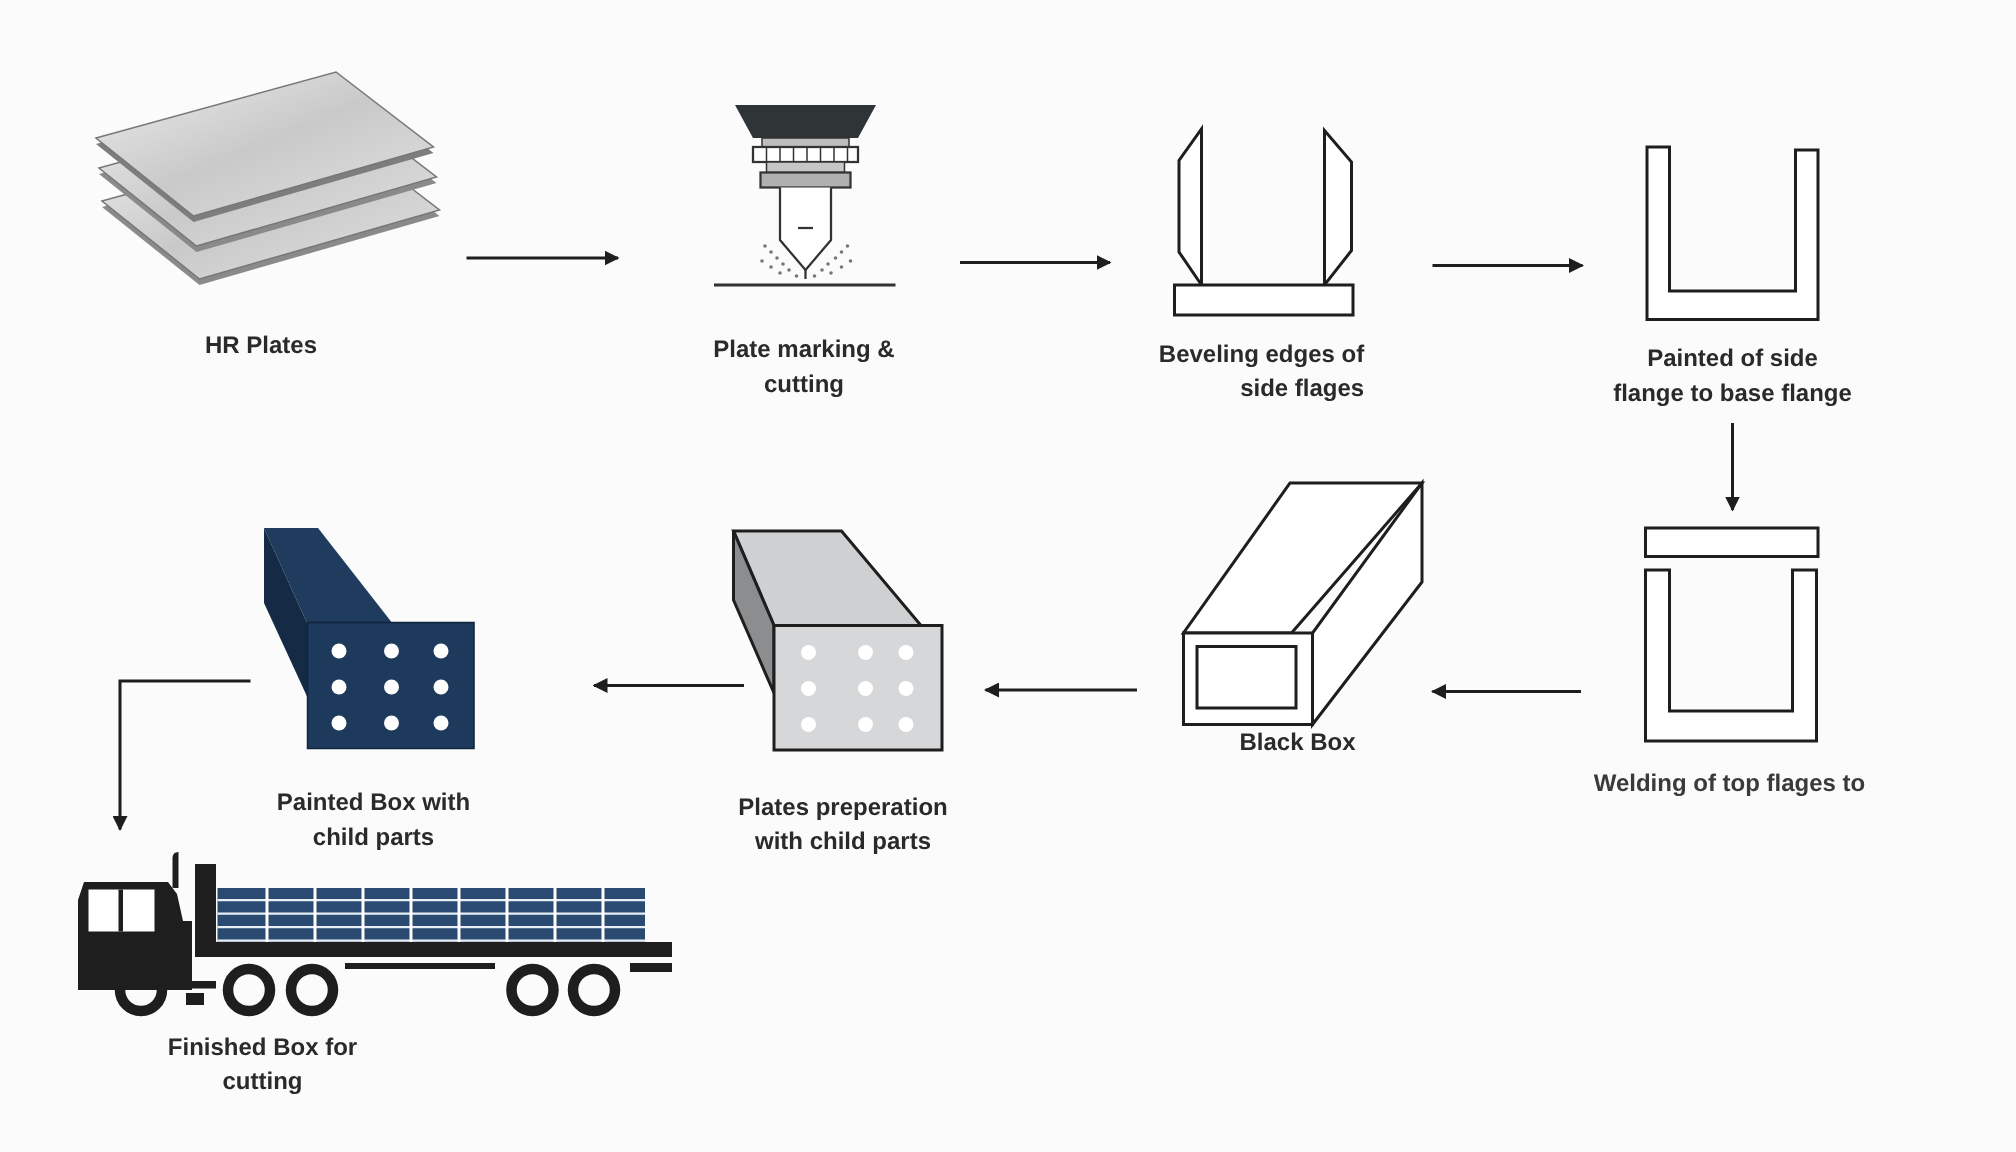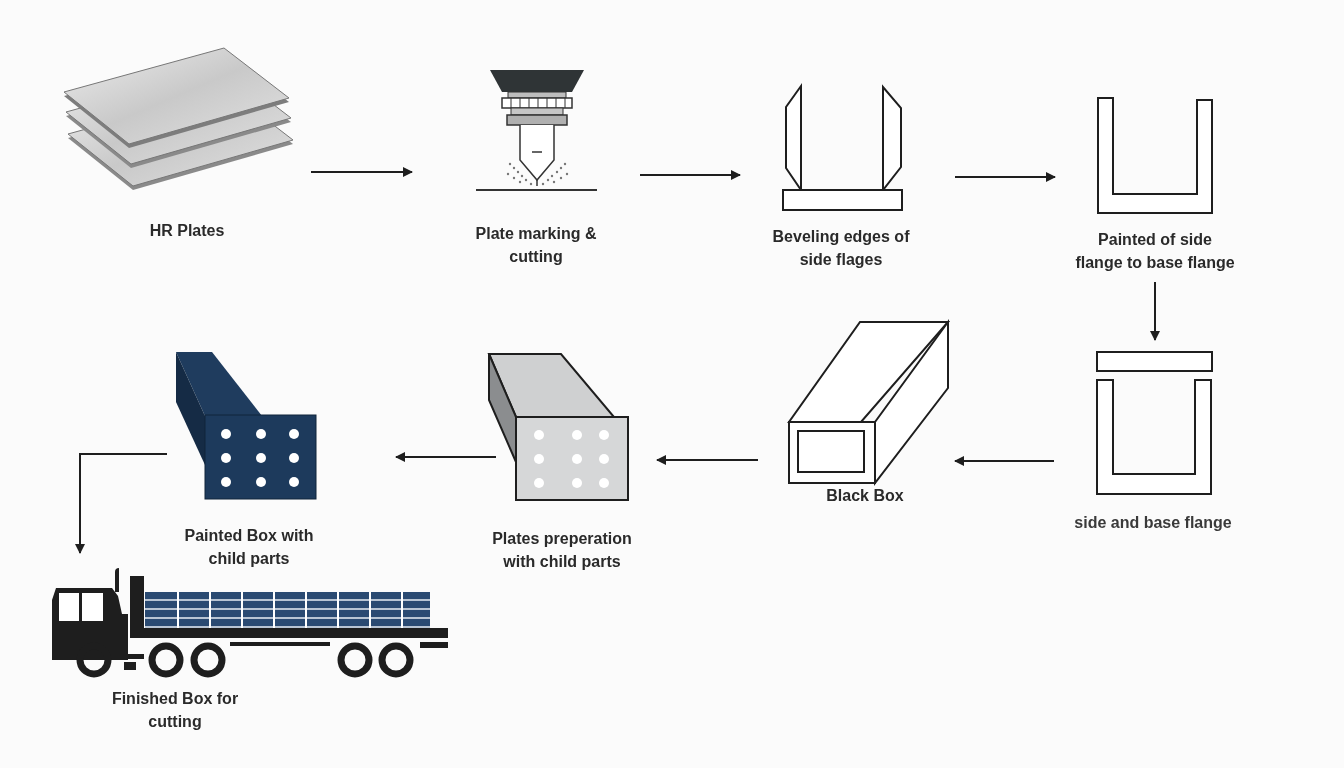--- a/index.html
+++ b/index.html
@@ -181,37 +181,37 @@
         <circle cx="166" cy="660" r="14"></circle>
         <circle cx="208" cy="660" r="14"></circle>
       <circle cx="355" cy="660" r="14"></circle>
         <circle cx="396" cy="660" r="14"></circle>
     </g>
     <rect x="116" y="654" width="28" height="5" fill="#1e1e1e"></rect>
     <rect x="124" y="662" width="12" height="8" fill="#1e1e1e"></rect>
   </g>
 </svg>
 
-<div class="lbl" style="left:177px; top:219px;padding-left:20px;">
+<div class="lbl" style="left:164px; top:219px;padding-left:20px;">
   <div>HR Plates</div>
 </div>
 <div class="lbl" style="left:536px; top:206px;margin-top:16px;">
   <div>Plate marking &amp;</div>
   <div>cutting</div>
 </div>
-<div class="lbl" style="left:841px; top:225px;">
+<div class="lbl" style="left:841px; top:225px;text-align:right;">
   <div>Beveling edges of</div>
   <div>side flages</div>
 </div>
 <div class="lbl" style="left:1155px; top:228px;">
   <div>Painted of side</div>
   <div>flange to base flange</div>
 </div>
 <div class="lbl" style="left:1153px; top:511px; color:#3a3a3a;">
-  <div>side and base flange</div>
+  <div>Welding of top flages to</div>
 </div>
 <div class="lbl" style="left:865px; top:484px;">
   <div>Black Box</div>
 </div>
 <div class="lbl" style="left:562px; top:527px;">
   <div>Plates preperation</div>
   <div>with child parts</div>
 </div>
 <div class="lbl" style="left:249px; top:524px;">
   <div>Painted Box with</div>

